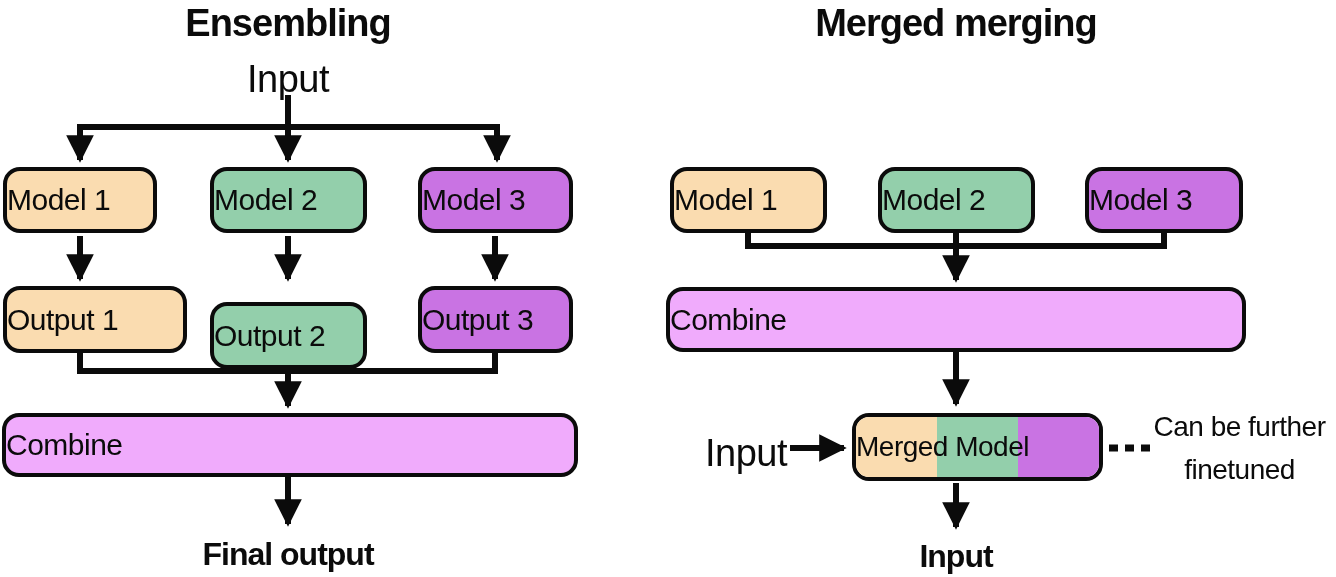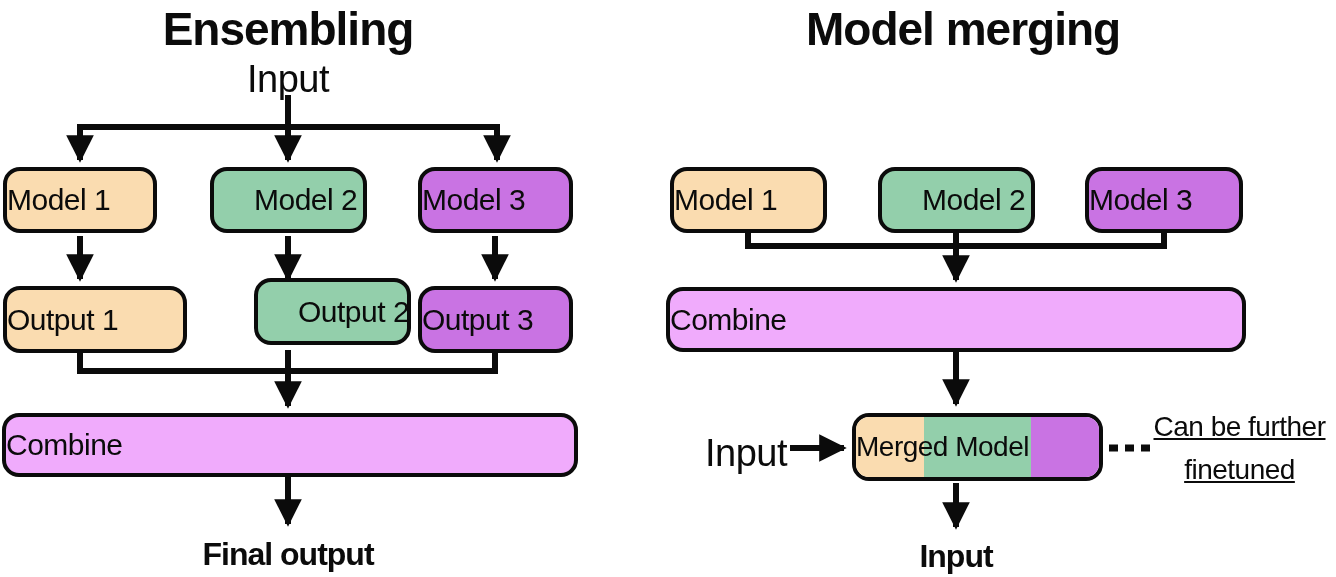--- a/index.html
+++ b/index.html
@@ -21,48 +21,47 @@
     position:absolute;
     box-sizing:border-box;
     border:4px solid var(--c-box_border,#0b0b0b);
     border-radius:17px;
     display:flex;align-items:center;
     font-size:30px;letter-spacing:-0.5px;
     white-space:nowrap;
     z-index:2;
   }
   .peach{background:var(--c-peach,#fadcb0);}
-  .green{background:var(--c-green,#93cfab);padding-left:40px;}
+  .green{background:var(--c-green,#93cfab);}
   .purple{background:var(--c-purple,#c973e3);}
   .white{background:#f0abfc;}
 
   .merged{
     padding:0;overflow:hidden;
   }
   .merged .bands{
     position:absolute;inset:0;display:flex;z-index:0;
   }
   .merged .bands div{flex:1;}
   .merged .label{
     position:relative;z-index:1;font-size:28px;letter-spacing:-0.5px;
   }
 
   .txt{
     position:absolute;z-index:3;
     text-align:center;white-space:nowrap;
     letter-spacing:-0.5px;
   }
-  .title{font-size:46px;font-weight:bold;letter-spacing:-1px;}
+  .title{font-size:38px;font-weight:bold;letter-spacing:-1px;}
   .iolabel{font-size:38px;font-weight:normal;}
   .biglabel{font-size:32px;font-weight:bold;letter-spacing:-1px;}
   .annotation{
     font-size:28px;font-weight:normal;
     white-space:normal;line-height:1.52;
     letter-spacing:-0.5px;
-    text-decoration:underline;
   }
 </style>
 </head>
 <body>
 
 <div class="canvas">
 
   <div class="layer">
     <svg class="wires" viewBox="0 0 1336 577">
       <defs>
@@ -107,34 +106,34 @@
   <div class="node green" style="left:210px;top:167px;width:157px;height:66px;">
     <span>Model 2</span>
   </div>
   <div class="node purple" style="left:418px;top:167px;width:155px;height:66px;">
     <span>Model 3</span>
   </div>
 
   <div class="node peach" style="left:3px;top:286px;width:184px;height:67px;">
     <span>Output 1</span>
   </div>
-  <div class="node green" style="left:210px;top:278px;width:157px;height:67px;margin-left:44px;">
+  <div class="node green" style="left:210px;top:302px;width:157px;height:67px;">
     <span>Output 2</span>
   </div>
   <div class="node purple" style="left:418px;top:286px;width:155px;height:67px;">
     <span>Output 3</span>
   </div>
 
   <div class="node white" style="left:2px;top:413px;width:576px;height:64px;">
     <span>Combine</span>
   </div>
 
   <div class="txt biglabel" style="left:138px;top:536px;width:300px;">Final output</div>
 
-  <div class="txt title" style="left:806px;top:2px;width:300px;">Model merging</div>
+  <div class="txt title" style="left:806px;top:2px;width:300px;">Merged merging</div>
 
   <div class="node peach" style="left:670px;top:167px;width:157px;height:66px;">
     <span>Model 1</span>
   </div>
   <div class="node green" style="left:878px;top:167px;width:157px;height:66px;">
     <span>Model 2</span>
   </div>
   <div class="node purple" style="left:1085px;top:167px;width:158px;height:66px;">
     <span>Model 3</span>
   </div>

